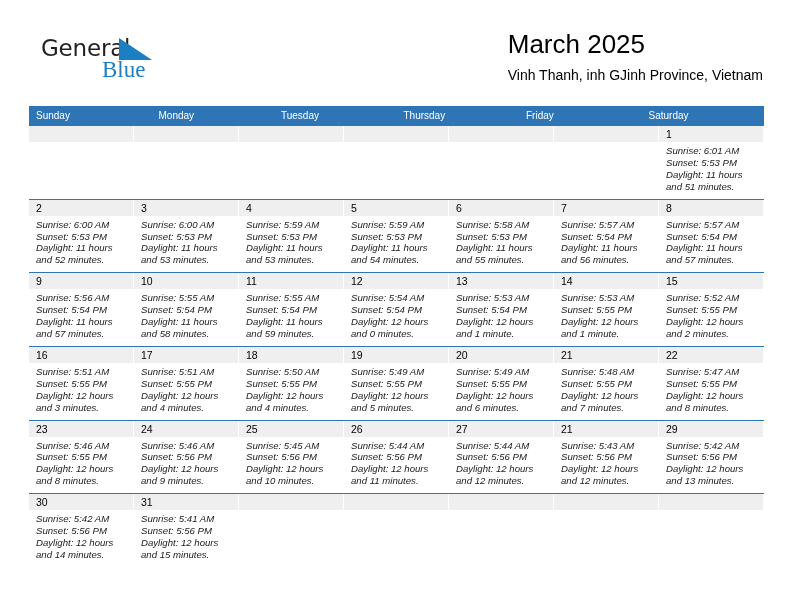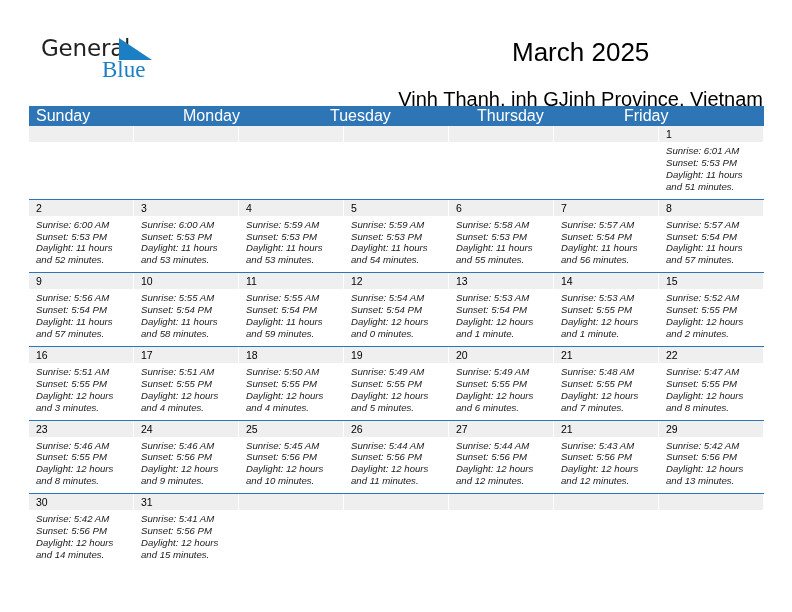--- a/index.html
+++ b/index.html
@@ -62,33 +62,33 @@
     font-size: 23px;
     color: #1c7fc4;
     font-family: Liberation Serif, serif;
     font-weight: 400;
     line-height: 24px;
   }
 
   .title-block {
     position: absolute;
     right: 0;
-    top: 8px;
-    text-align: center;
+    top: 0;
+    text-align: left;
   }
   .cal-title {
     font-size: 26px;
     font-weight: 400;
     color: #000;
     line-height: 32px;
     white-space: nowrap;
   }
   .cal-subtitle {
-    margin-top: 22px;
-    font-size: 20px;
+    margin-top: 6px;
+    font-size: 14px;
     font-weight: 400;
     color: #000;
     line-height: 18px;
     white-space: nowrap;
   }
 
   
   .calendar {
     position: absolute;
     left: 29px;
@@ -96,21 +96,21 @@
     width: 735px;
   }
   .weekday-row {
     display: flex;
     background: #2e75b6;
     height: 20px;
   }
   .weekday {
     flex: 1 1 0;
     color: #ffffff;
-    font-size: 16px;
+    font-size: 10px;
     line-height: 20px;
     padding-left: 7px;
     box-sizing: border-box;
     overflow: hidden;
     white-space: nowrap;
   }
 
   .week {
     display: flex;
     border-bottom: 1.4px solid #2e75b6;
@@ -172,20 +172,21 @@
   </div>
 
   <div class="calendar">
 
     <div class="weekday-row">
       <div class="weekday">Sunday</div>
       <div class="weekday">Monday</div>
       <div class="weekday">Tuesday</div>
       <div class="weekday">Thursday</div>
       <div class="weekday">Friday</div>
+      <div class="weekday">Saturday</div>
     </div>
 
     <div class="week">
       <div class="daycell empty">
         <div class="datebar"></div>
         <div class="info">
           <div></div>
           <div></div>
           <div></div>
           <div></div>

